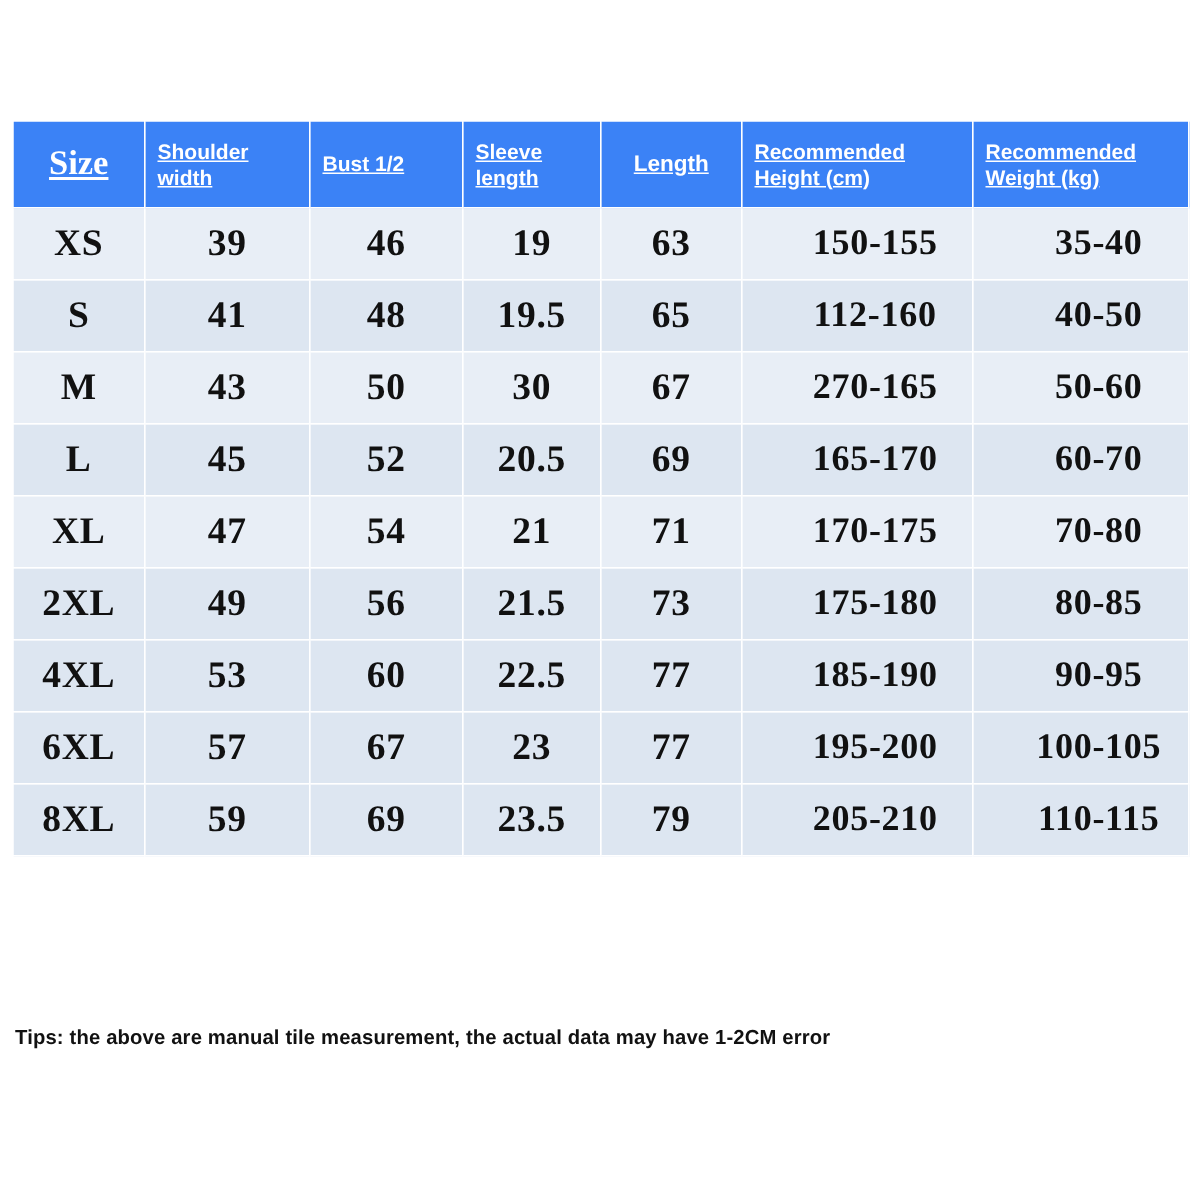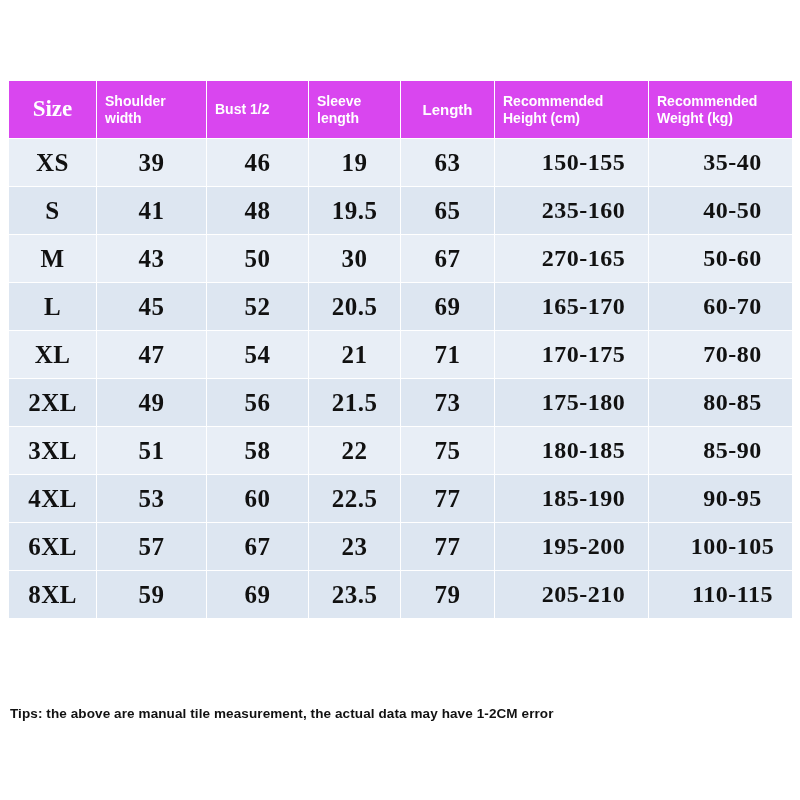--- a/index.html
+++ b/index.html
@@ -31,29 +31,30 @@
     table-layout: fixed;
   }
   table.size-chart td,
   table.size-chart th {
     border: 1px solid #ffffff;
     text-align: center;
     vertical-align: middle;
     padding: 0;
   }
   thead th {
-    background: #d946ef;
+    background: #3b82f6;
     color: #ffffff;
     font-family: "Liberation Sans", sans-serif;
     font-weight: bold;
     font-size: 15px;
     line-height: 1.15;
     height: 58px;
     padding: 2px 4px;
     box-sizing: border-box;
+    text-decoration: underline;
   }
   thead th.size-col {
     font-family: "Liberation Serif", serif;
     font-size: 23px;
     font-weight: bold;
   }
   thead th.wide-head {
     text-align: left;
     padding-left: 8px;
     font-size: 14px;
@@ -73,21 +74,21 @@
     font-size: 25px;
     margin-top: 12px;
   }
   tbody td.range-cell {
     font-size: 24px;
     padding-left: 24px;
   }
   .tips {
     position: absolute;
     left: 10px;
-    top: 706px;
+    top: 684px;
     font-family: "Liberation Sans", sans-serif;
     font-size: 13.5px;
     font-weight: bold;
     color: #111111;
     letter-spacing: 0.1px;
     text-align: center;
   }
   col.c0 { width: 88px; }
   col.c1 { width: 110px; }
   col.c2 { width: 102px; }
@@ -132,21 +133,21 @@
           <td>63</td>
           <td class="range-cell">150-155</td>
           <td class="range-cell">35-40</td>
         </tr>
         <tr class="alt">
           <td class="size-cell">S</td>
           <td>41</td>
           <td>48</td>
           <td>19.5</td>
           <td>65</td>
-          <td class="range-cell">235-160</td>
+          <td class="range-cell">112-160</td>
           <td class="range-cell">40-50</td>
         </tr>
         <tr>
           <td class="size-cell">M</td>
           <td>43</td>
           <td>50</td>
           <td>30</td>
           <td>67</td>
           <td class="range-cell">270-165</td>
           <td class="range-cell">50-60</td>
@@ -171,29 +172,20 @@
         </tr>
         <tr class="alt">
           <td class="size-cell">2XL</td>
           <td>49</td>
           <td>56</td>
           <td>21.5</td>
           <td>73</td>
           <td class="range-cell">175-180</td>
           <td class="range-cell">80-85</td>
         </tr>
-        <tr>
-          <td class="size-cell">3XL</td>
-          <td>51</td>
-          <td>58</td>
-          <td>22</td>
-          <td>75</td>
-          <td class="range-cell">180-185</td>
-          <td class="range-cell">85-90</td>
-        </tr>
         <tr class="alt">
           <td class="size-cell">4XL</td>
           <td>53</td>
           <td>60</td>
           <td>22.5</td>
           <td>77</td>
           <td class="range-cell">185-190</td>
           <td class="range-cell">90-95</td>
         </tr>
         <tr class="alt">

